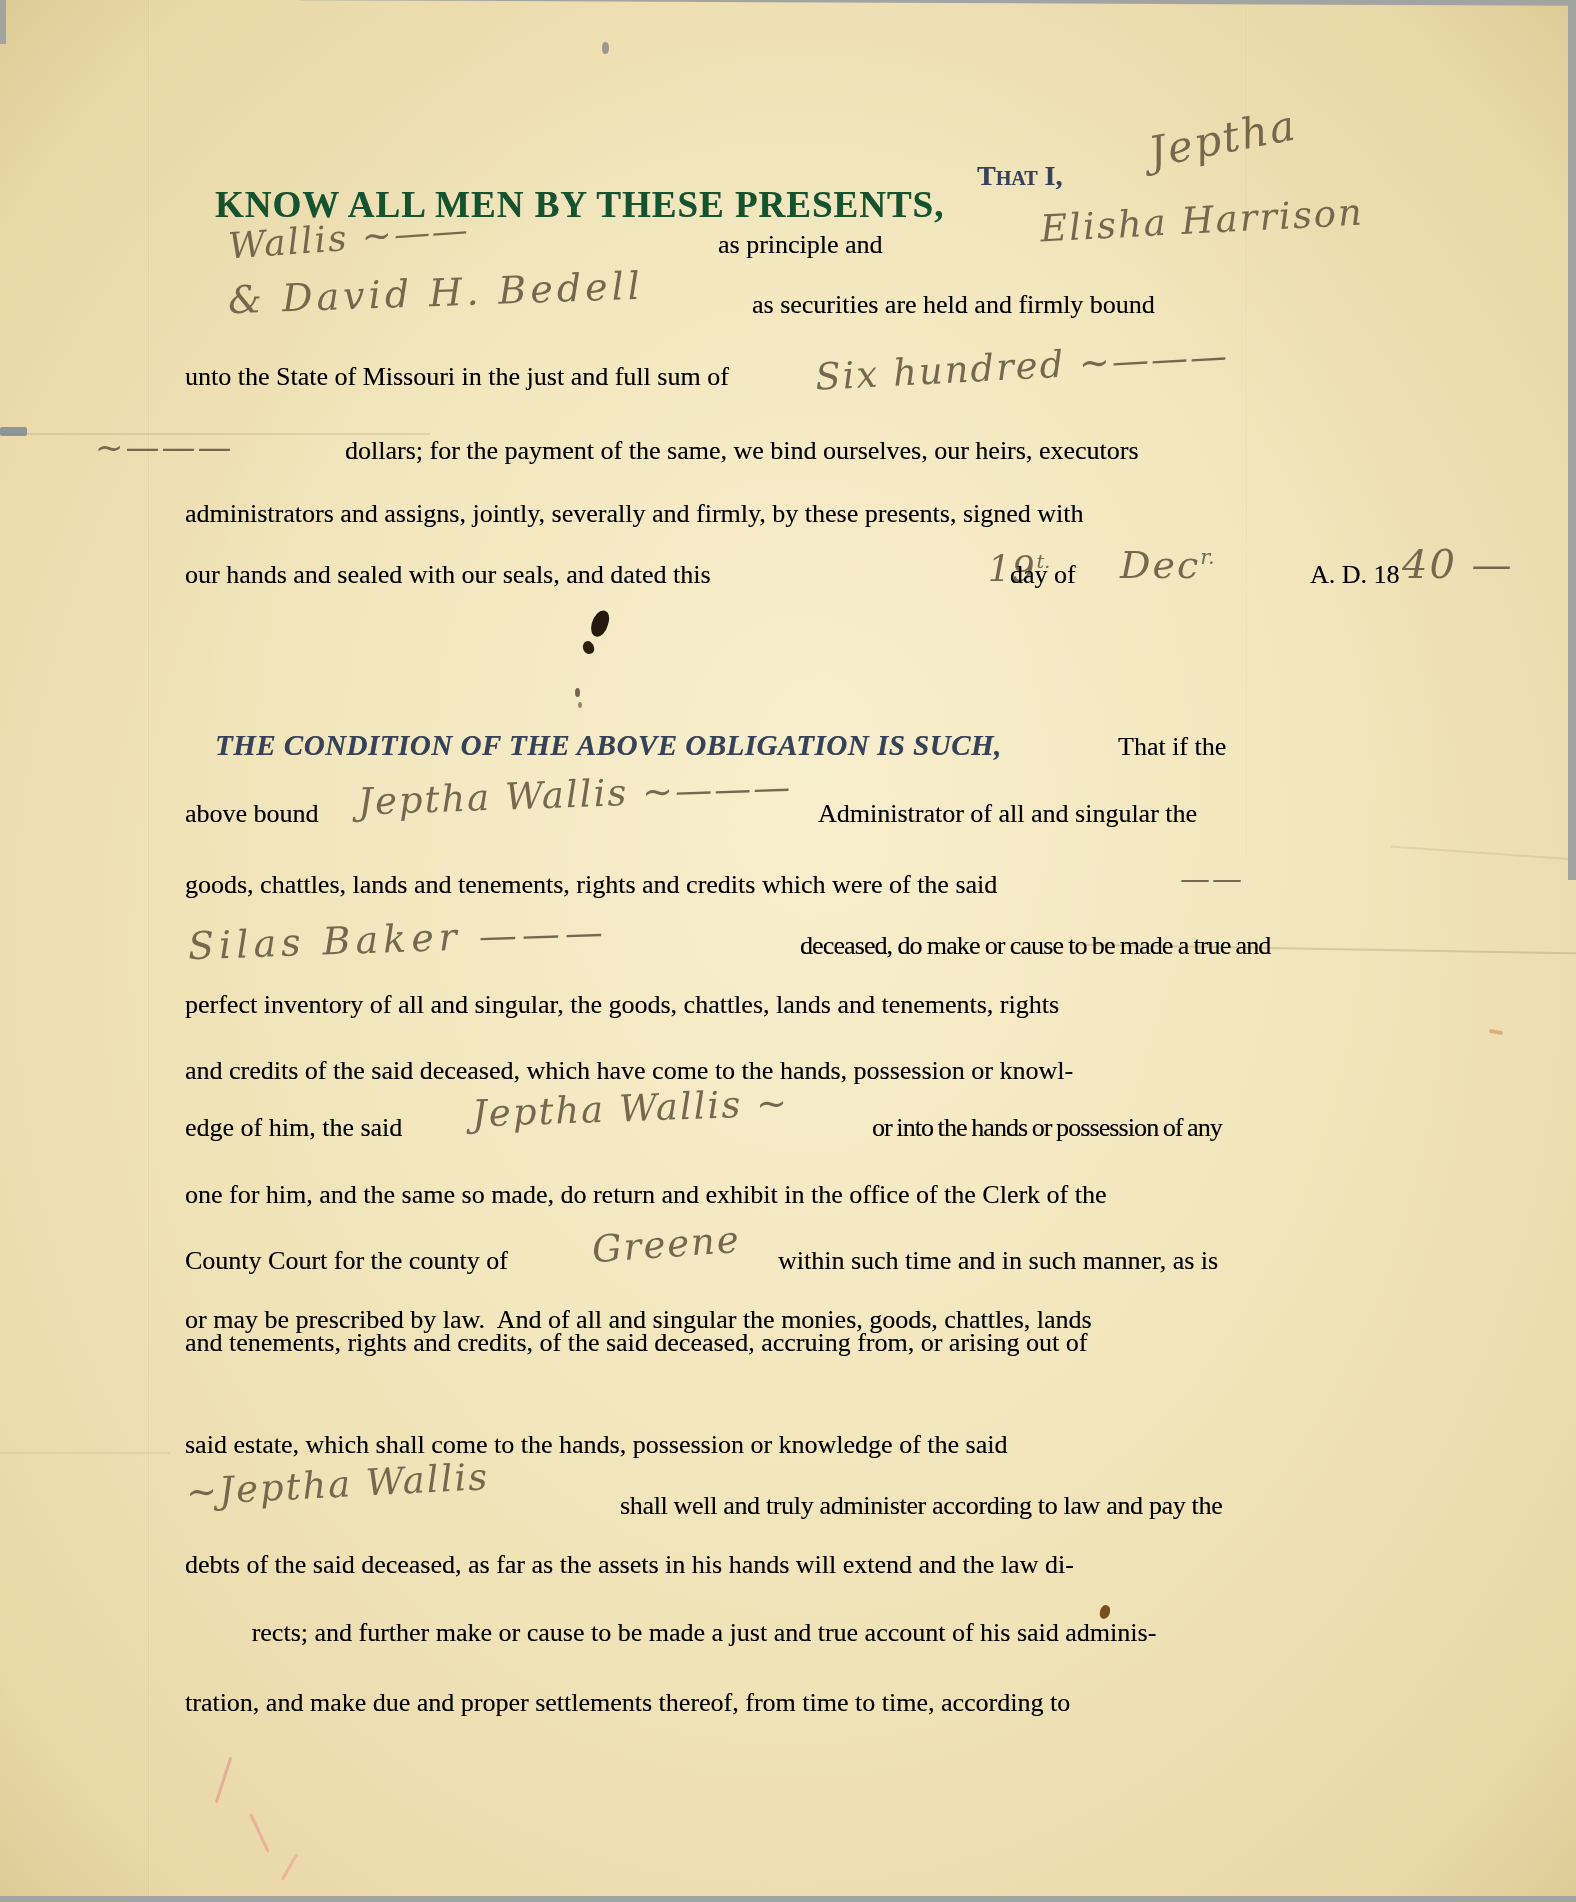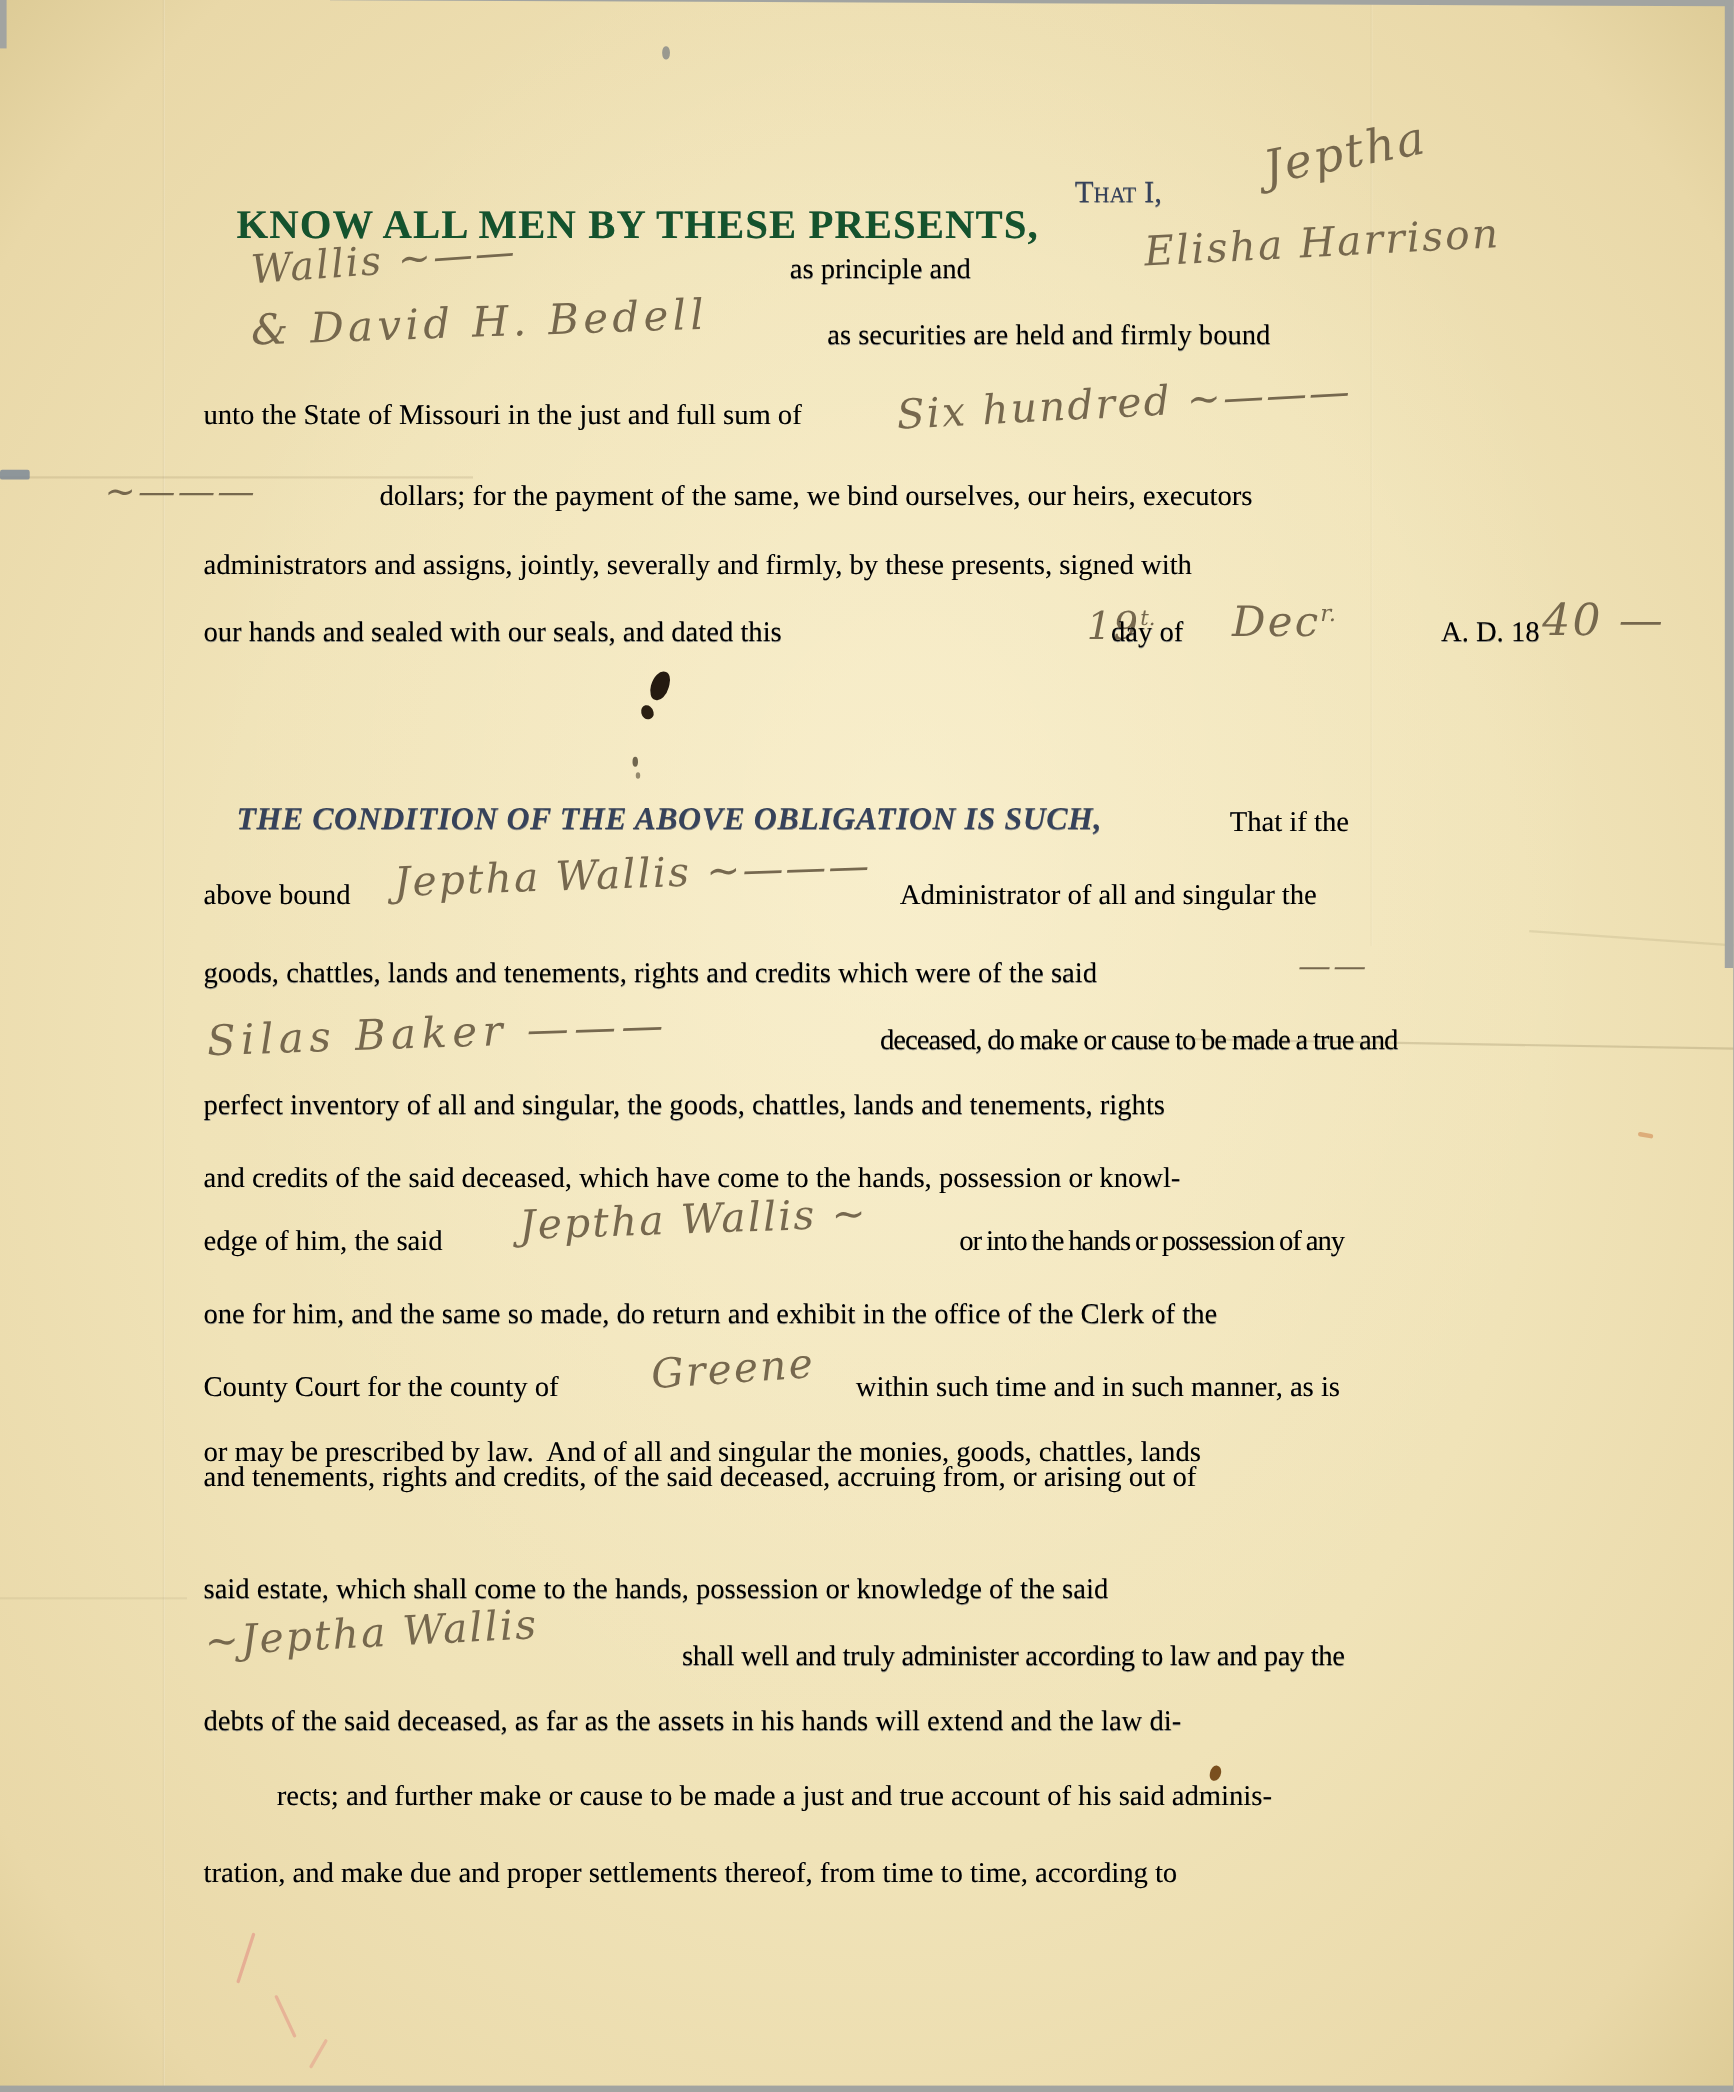--- a/index.html
+++ b/index.html
@@ -8,21 +8,21 @@
     background:
       radial-gradient(ellipse at 52% 40%, rgba(255,248,220,.45) 0%, rgba(255,248,220,0) 55%),
       radial-gradient(ellipse at 50% 50%, #f3e7c0 0%, #f0e3b8 55%, #e9d8a8 88%, #ddcb96 100%);
   }
   
   .print{font-family:"Liberation Serif",serif;color:#000000;
     text-shadow:0.2px 0.2px 0.5px rgba(45,56,78,.5);}
   .jfit{position:absolute;display:block;white-space:pre;line-height:1.15;}
   .seg{position:absolute;display:block;white-space:pre;line-height:1.15;}
   .big{font-size:37px;font-weight:bold;letter-spacing:1px;color:#14532d;margin-top:28px;}
-  .sc{font-variant:small-caps;font-size:28px;font-weight:normal;color:#36425a;}
+  .sc{font-variant:small-caps;font-size:28px;font-weight:bold;color:#36425a;}
   .body-print{font-size:26px;}
   .cond-head{font-size:29px;font-weight:bold;font-style:italic;letter-spacing:.5px;color:#36425a;}
   
   .hw{position:absolute;font-family:"DejaVu Serif",serif;font-style:italic;color:#6d5f46;
     white-space:pre;letter-spacing:2px;opacity:.93;line-height:1;}
   .sup{font-size:.55em;vertical-align:super;letter-spacing:0;}
   
   .crease-v{position:absolute;width:2px;background:linear-gradient(to right,rgba(150,130,85,.28),rgba(255,250,232,.55));}
   .crease-h{position:absolute;height:2px;background:rgba(110,95,60,.35);}
   .artifact{position:absolute;}

